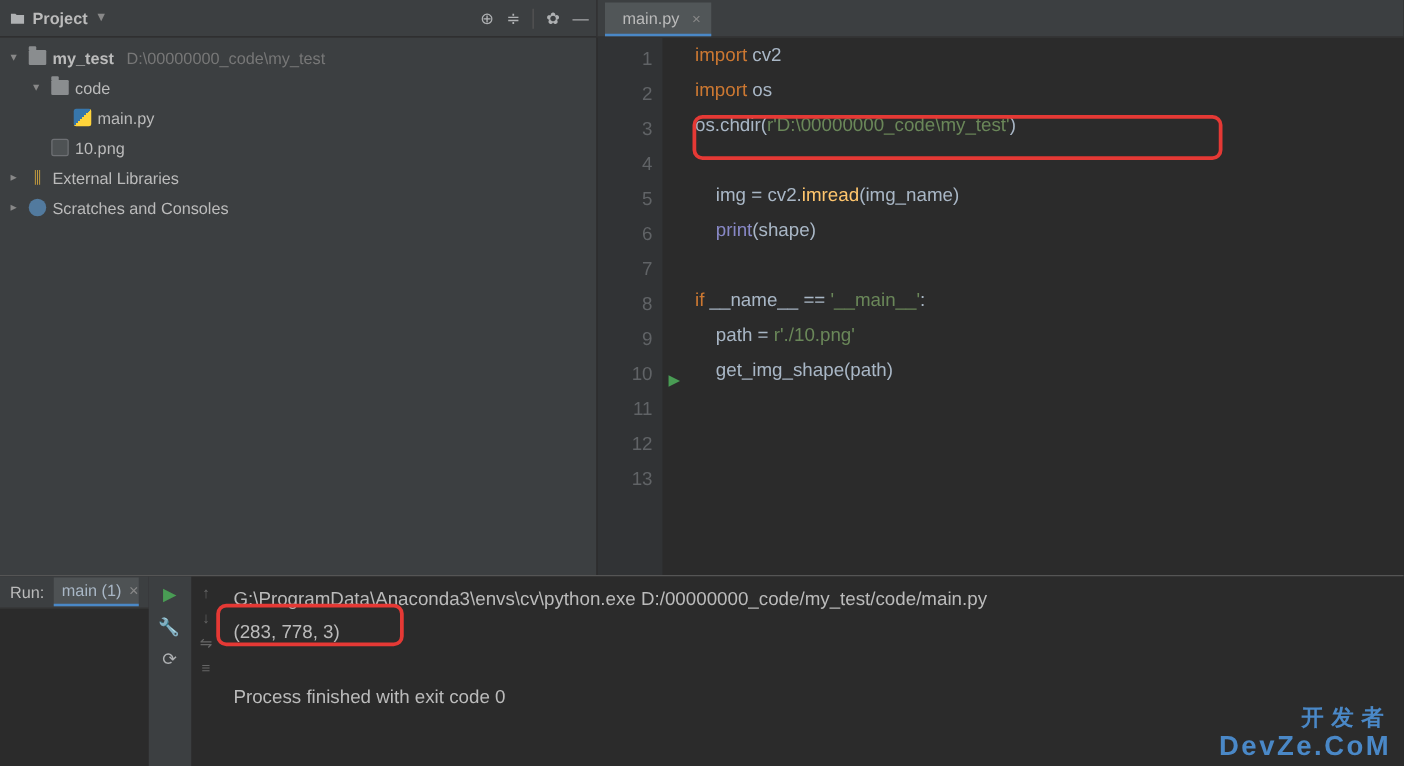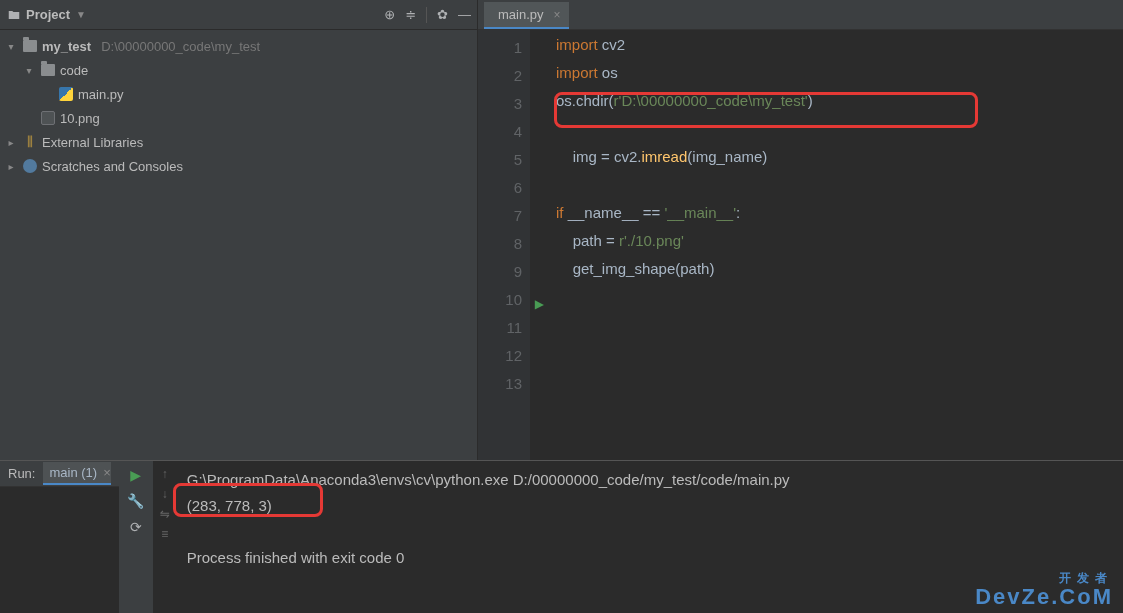--- a/index.html
+++ b/index.html
@@ -50,21 +50,21 @@
 .run-title{color:#bbb}
 .run-tab{display:flex;align-items:center;gap:6px;padding:3px 0;background:#4e5254;font-size:13px;border-bottom:2px solid #4a88c7}
 .run-tab .x{color:#888}
 .run-body{flex:1;display:flex}
 .run-tools{width:34px;background:#3c3f41;display:flex;flex-direction:column;align-items:center;padding-top:6px;gap:10px}
 .run-tools .btn{color:#afb1b3;font-size:14px;cursor:pointer}
 .run-tools .play{color:#499c54}
 .run-arrows{width:24px;display:flex;flex-direction:column;align-items:center;padding-top:6px;gap:6px;color:#666;font-size:12px}
 .console{flex:1;padding:6px 10px;font-family:"Consolas","Courier New",monospace;font-size:15px;line-height:26px;color:#bbb;position:relative}
 .watermark{position:absolute;right:10px;bottom:4px;font-size:22px;font-weight:bold;color:#4a88c7;text-align:right;line-height:1.1;letter-spacing:2px}
-.watermark .cn{font-size:12px;letter-spacing:6px}
+.watermark .cn{font-size:18px;letter-spacing:6px}
 
 #hl1{left:24px;top:62px;width:424px;height:36px}
 #hl2{left:-4px;top:22px;width:150px;height:34px}
 </style>
 </head>
 <body>
 
 <div class="main">
 
   <div class="sidebar">
@@ -156,20 +156,21 @@
           </div>
         <span class="run-tri">▶</span>
       </div>
       <div class="code">
         <div id="code-lines">
             <div class="code-line"><span class="kw">import </span><span class="id">cv2</span></div>
             <div class="code-line"><span class="kw">import </span><span class="id">os</span></div>
             <div class="code-line"><span class="id">os.chdir(</span><span class="str">r'D:\00000000_code\my_test'</span><span class="id">)</span></div>
             <div class="code-line"></div>
             <div class="code-line"><span class="id">    img = cv2.</span><span class="fn">imread</span><span class="id">(img_name)</span></div>
+            <div class="code-line"><span class="id">    </span><span class="bi">print</span><span class="id">(shape)</span></div>
             <div class="code-line"></div>
             <div class="code-line"><span class="kw">if </span><span class="id">__name__ == </span><span class="str">'__main__'</span><span class="id">:</span></div>
             <div class="code-line"><span class="id">    path = </span><span class="str">r'./10.png'</span></div>
             <div class="code-line"><span class="id">    get_img_shape(path)</span></div>
             <div class="code-line"></div>
           </div>
         <div class="hl-box" id="hl1"></div>
       </div>
     </div>
   </div>

